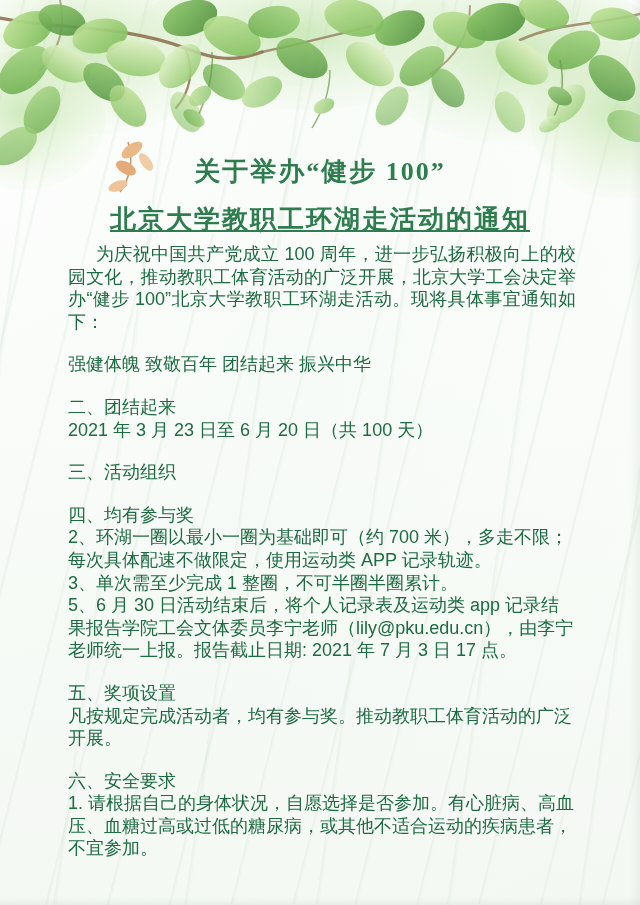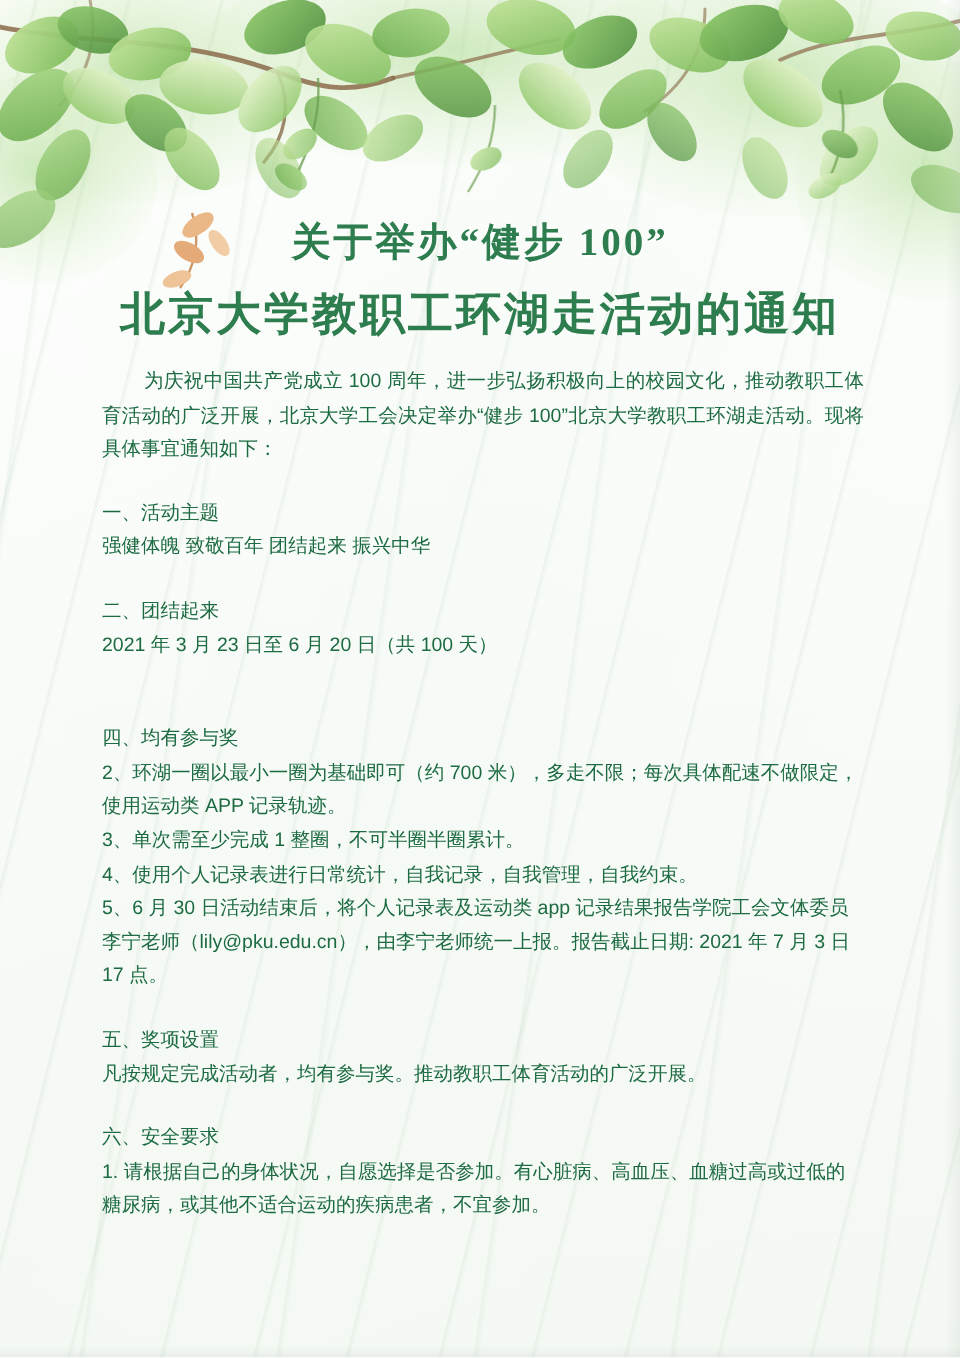--- a/index.html
+++ b/index.html
@@ -58,52 +58,53 @@
     top: 0; left: 0;
     width: 640px;
     height: 250px;
     pointer-events: none;
   }
   .foliage svg { display: block; }
 
   
   .title-block {
     position: absolute;
-    top: 142px;
+    top: 152px;
     left: 0;
     width: 640px;
     text-align: center;
     z-index: 5;
   }
   .title-line {
     font-family: "Liberation Serif", serif;
     color: #2e7d4f;
     font-weight: bold;
     letter-spacing: 2px;
     text-shadow: 0 1px 0 rgba(255,255,255,0.8);
   }
   .title-line-1 {
     font-size: 26px;
     line-height: 40px;
   }
   .title-line-2 {
-    font-size: 30px;
+    font-size: 26px;
     line-height: 44px;
     margin-top: 6px;
+    text-decoration: underline;
   }
 
   
   .body-block {
     position: absolute;
     top: 243px;
     left: 68px;
     width: 508px;
     z-index: 5;
     color: #1d6b42;
-    font-size: 13px;
+    font-size: 18px;
     line-height: 22.6px;
     font-family: "Liberation Sans", sans-serif;
   }
   .para {
     margin: 0 0 0 0;
     text-align: justify;
   }
   .para.indent { text-indent: 28px; }
   .gap-lg { height: 20px; }
   .sec-head { margin: 0; }
@@ -249,37 +250,36 @@
     <div class="title-line title-line-1">关于举办“健步 100”</div>
     <div class="title-line title-line-2">北京大学教职工环湖走活动的通知</div>
   </div>
 
   <div class="body-block">
 
     <p class="para indent">为庆祝中国共产党成立 100 周年，进一步弘扬积极向上的校园文化，推动教职工体育活动的广泛开展，北京大学工会决定举办“健步 100”北京大学教职工环湖走活动。现将具体事宜通知如下：</p>
 
     <div class="gap-lg"></div>
 
-    <p class="sec-head">一、活动主题</p>
     <p class="line">强健体魄 致敬百年 团结起来 振兴中华</p>
 
     <div class="gap-lg"></div>
 
     <p class="sec-head">二、团结起来</p>
     <p class="line">2021 年 3 月 23 日至 6 月 20 日（共 100 天）</p>
 
     <div class="gap-lg"></div>
 
+    <p class="sec-head">三、活动组织</p>
 
     <div class="gap-lg"></div>
 
     <p class="sec-head">四、均有参与奖</p>
     <p class="line">2、环湖一圈以最小一圈为基础即可（约 700 米），多走不限；每次具体配速不做限定，使用运动类 APP 记录轨迹。</p>
     <p class="line">3、单次需至少完成 1 整圈，不可半圈半圈累计。</p>
-    <p class="line">4、使用个人记录表进行日常统计，自我记录，自我管理，自我约束。</p>
     <p class="line">5、6 月 30 日活动结束后，将个人记录表及运动类 app 记录结果报告学院工会文体委员李宁老师（lily@pku.edu.cn），由李宁老师统一上报。报告截止日期: 2021 年 7 月 3 日 17 点。</p>
 
     <div class="gap-lg"></div>
 
     <p class="sec-head">五、奖项设置</p>
     <p class="line">凡按规定完成活动者，均有参与奖。推动教职工体育活动的广泛开展。</p>
 
     <div class="gap-lg"></div>
 
     <p class="sec-head">六、安全要求</p>

